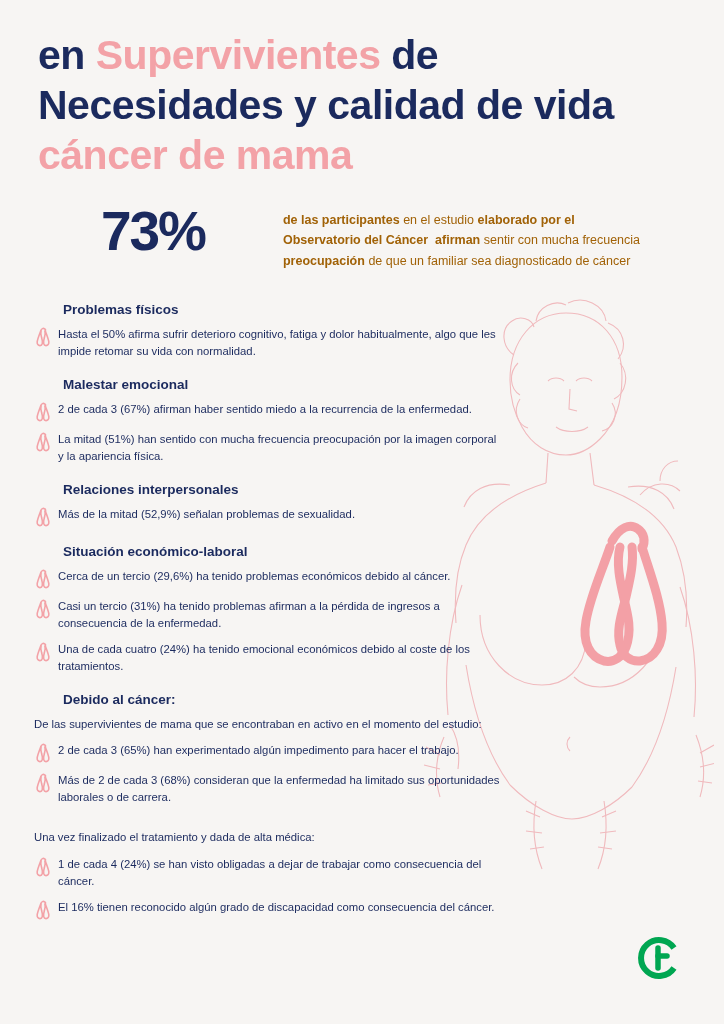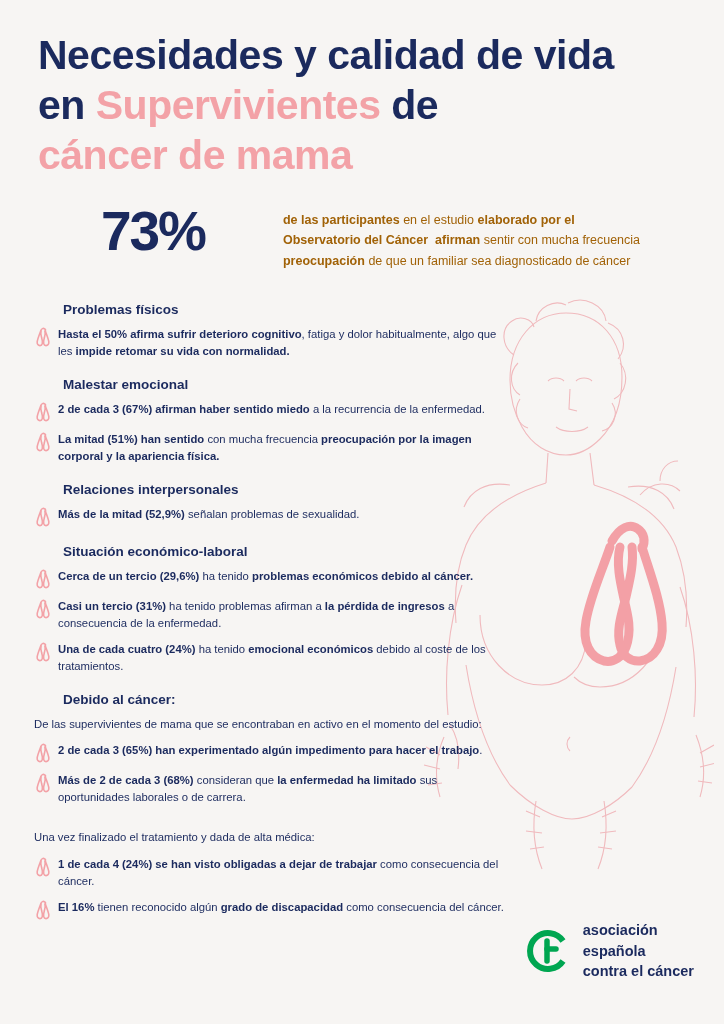--- a/index.html
+++ b/index.html
@@ -99,21 +99,21 @@
     width: 18px;
     height: 20px;
     margin-right: 6px;
     margin-top: 1px;
   }
   .bullet-text {
     font-size: 11.3px;
     line-height: 1.5;
     color: #1b2a5e;
   }
-  .bullet-text b { font-weight: bold; margin-top: 37px; }
+  .bullet-text b { font-weight: normal; margin-top: 37px; }
   .sub-note {
     font-size: 11.3px;
     line-height: 1.5;
     color: #1b2a5e;
     margin-bottom: 10px;
     margin-top: 2px;
   }
   .sub-note.gap { margin-top: 23px; }
 
   
@@ -191,24 +191,24 @@
     </g>
 
     <g>
       <path d="M196 262 C188 286 176 312 172 336 C168 358 176 372 190 376 C200 378 208 372 212 362 C218 346 214 330 210 314 C206 296 202 278 206 262" stroke="#f3a0a6" stroke-width="9" fill="none" stroke-linecap="round"></path>
       <path d="M228 262 C236 288 246 314 248 338 C250 360 240 374 226 376 C216 377 208 370 206 360 C202 344 208 328 212 312 C216 294 220 278 218 262" stroke="#f3a0a6" stroke-width="9" fill="none" stroke-linecap="round"></path>
       <path d="M198 256 C206 242 216 238 224 244 C230 248 232 256 228 264" stroke="#f3a0a6" stroke-width="9" fill="none" stroke-linecap="round"></path>
     </g>
   </svg>
 
   <div class="title-block">
-    <div class="title-line"><span>Necesidades y calidad de vida</span></div>
     <div class="title-line">
       <span>en </span><span class="pink">Supervivientes</span><span> de</span>
     </div>
+    <div class="title-line"><span>Necesidades y calidad de vida</span></div>
     <div class="title-line pink"><span>cáncer de mama</span></div>
   </div>
 
   <div class="stat-row">
     <div class="stat-number">73%</div>
     <div class="stat-text">
       <b>de las participantes</b> en el estudio <b>elaborado por el<br>Observatorio del Cáncer</b>&nbsp; <b>afirman</b> sentir con mucha frecuencia<br><b>preocupación</b> de que un familiar sea diagnosticado de cáncer
     </div>
   </div>
 
@@ -326,20 +326,15 @@
         </div>
     </div>
   </div>
 
   <div class="logo">
     <svg class="logo-mark" width="48" height="48" viewBox="0 0 48 48">
       <path d="M40 14 A18 18 0 1 0 40 34" stroke="#00a651" stroke-width="6" fill="none" stroke-linecap="butt"></path>
       <path d="M24 14 L24 34" stroke="#00a651" stroke-width="5.5" fill="none" stroke-linecap="round"></path>
       <path d="M24 22 L33 22" stroke="#00a651" stroke-width="5.5" fill="none" stroke-linecap="round"></path>
     </svg>
-    <div class="logo-text">
-      <div>asociación</div>
-      <div>española</div>
-      <div>contra el cáncer</div>
-    </div>
   </div>
 
 </div>
 
 </body></html>

